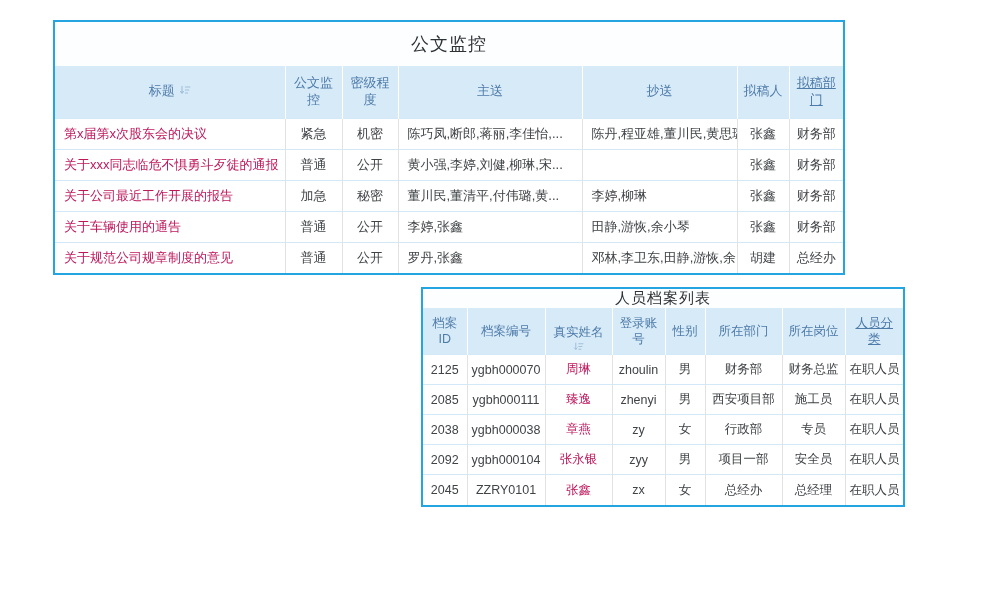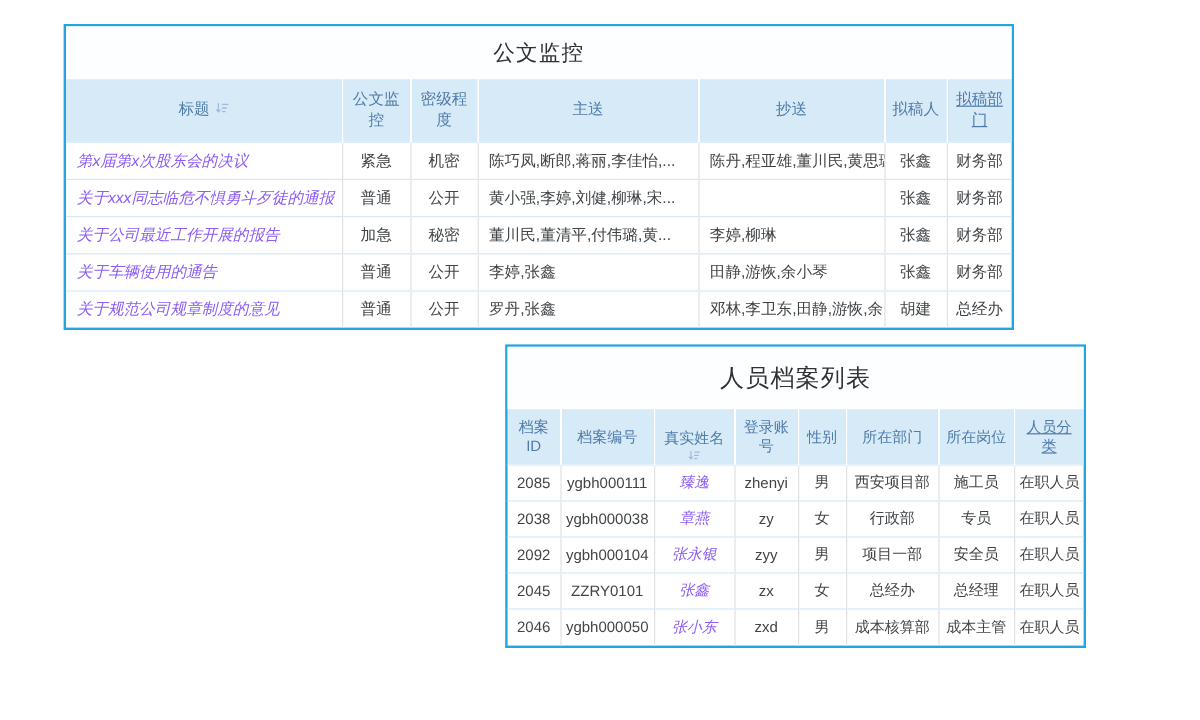--- a/index.html
+++ b/index.html
@@ -15,21 +15,21 @@
   }
   .panel-doc { left: 53px; top: 20px; width: 792px; }
   .panel-personnel { left: 421px; top: 287px; width: 484px; }
 
   .panel-title {
     display: flex; align-items: center; justify-content: center;
     font-weight: normal; color: #2f3235; background: #fcfeff;
     letter-spacing: 1px;
   }
   .panel-doc .panel-title { height: 44px; font-size: 18px; }
-  .panel-personnel .panel-title { height: 52px; font-size: 20px; }
+  .panel-personnel .panel-title { height: 19px; font-size: 15px; }
 
   table { width: 100%; border-collapse: collapse; table-layout: fixed; padding-left: 48px; }
 
   th {
     background: #d7eaf8; color: #4e7ba8; font-weight: normal;
     text-align: center; vertical-align: middle;
     border-right: 1px solid rgba(255,255,255,0.9);
     line-height: 1.3; overflow: hidden;
   }
   th:last-child { border-right: none; text-decoration: underline; }
@@ -45,21 +45,21 @@
   }
   td:last-child { border-right: none; }
   .panel-doc td { height: 31px; font-size: 13px; text-align: center; }
   .panel-personnel td { height: 30px; font-size: 12.5px; }
 
   
   #doc-table td:nth-child(1),
   #doc-table td:nth-child(4),
   #doc-table td:nth-child(5) { text-align: left; padding: 0 10px 0 9px; }
 
-  td.link { color: #8b5cf6; cursor: pointer; font-style: italic; }
+  td.link { color: #be185d; cursor: pointer; }
 
   .sort-icon-inline { margin-left: 4px; vertical-align: -1px; }
   .th-stack { display: flex; flex-direction: column; align-items: center; justify-content: center; gap: 1px; margin-top: 14px; }
 </style>
 </head>
 <body>
 
 <div class="canvas">
 
   <section class="panel panel-doc">
@@ -166,20 +166,30 @@
           </th>
           <th>登录账号</th>
           <th>性别</th>
           <th>所在部门</th>
           <th>所在岗位</th>
           <th>人员分类</th>
         </tr>
       </thead>
       <tbody id="personnel-tbody">
           <tr>
+            <td>2125</td>
+            <td>ygbh000070</td>
+            <td class="link">周琳</td>
+            <td>zhoulin</td>
+            <td>男</td>
+            <td>财务部</td>
+            <td>财务总监</td>
+            <td>在职人员</td>
+          </tr>
+          <tr>
             <td>2085</td>
             <td>ygbh000111</td>
             <td class="link">臻逸</td>
             <td>zhenyi</td>
             <td>男</td>
             <td>西安项目部</td>
             <td>施工员</td>
             <td>在职人员</td>
           </tr>
           <tr>
@@ -205,27 +215,17 @@
           <tr>
             <td>2045</td>
             <td>ZZRY0101</td>
             <td class="link">张鑫</td>
             <td>zx</td>
             <td>女</td>
             <td>总经办</td>
             <td>总经理</td>
             <td>在职人员</td>
           </tr>
-          <tr>
-            <td>2046</td>
-            <td>ygbh000050</td>
-            <td class="link">张小东</td>
-            <td>zxd</td>
-            <td>男</td>
-            <td>成本核算部</td>
-            <td>成本主管</td>
-            <td>在职人员</td>
-          </tr>
         </tbody>
     </table>
   </section>
 
 </div>
 
 </body></html>

